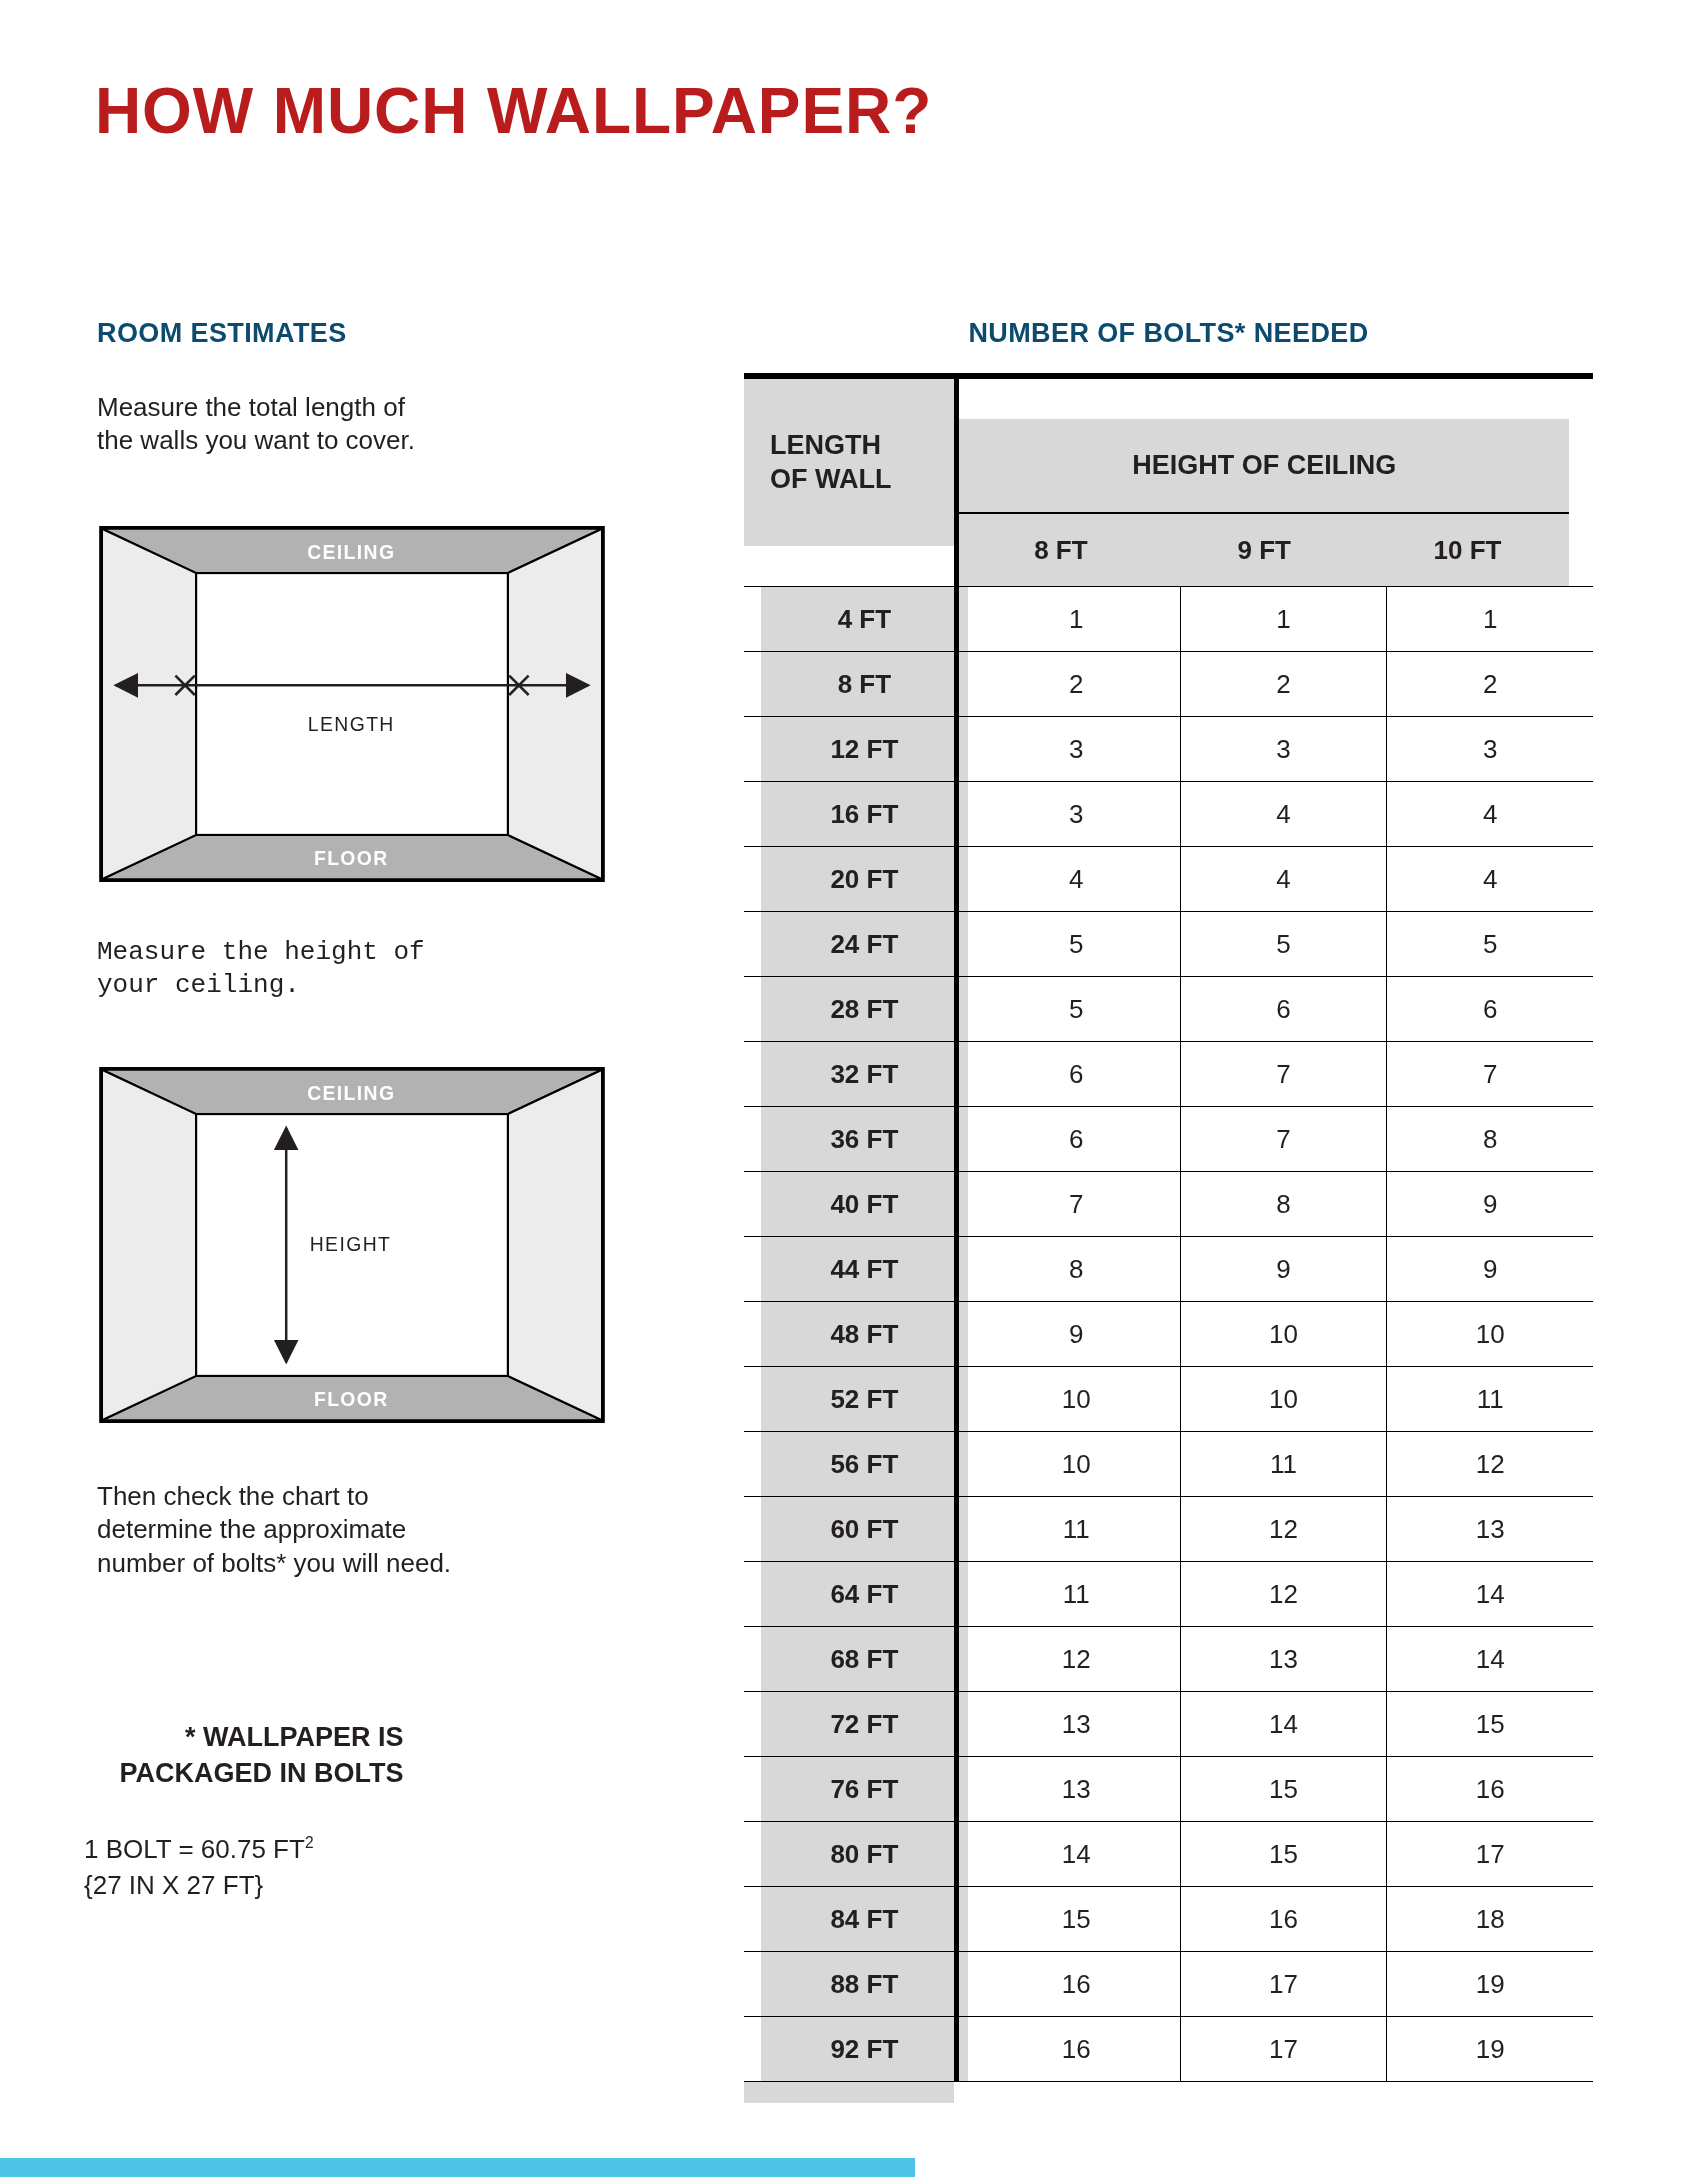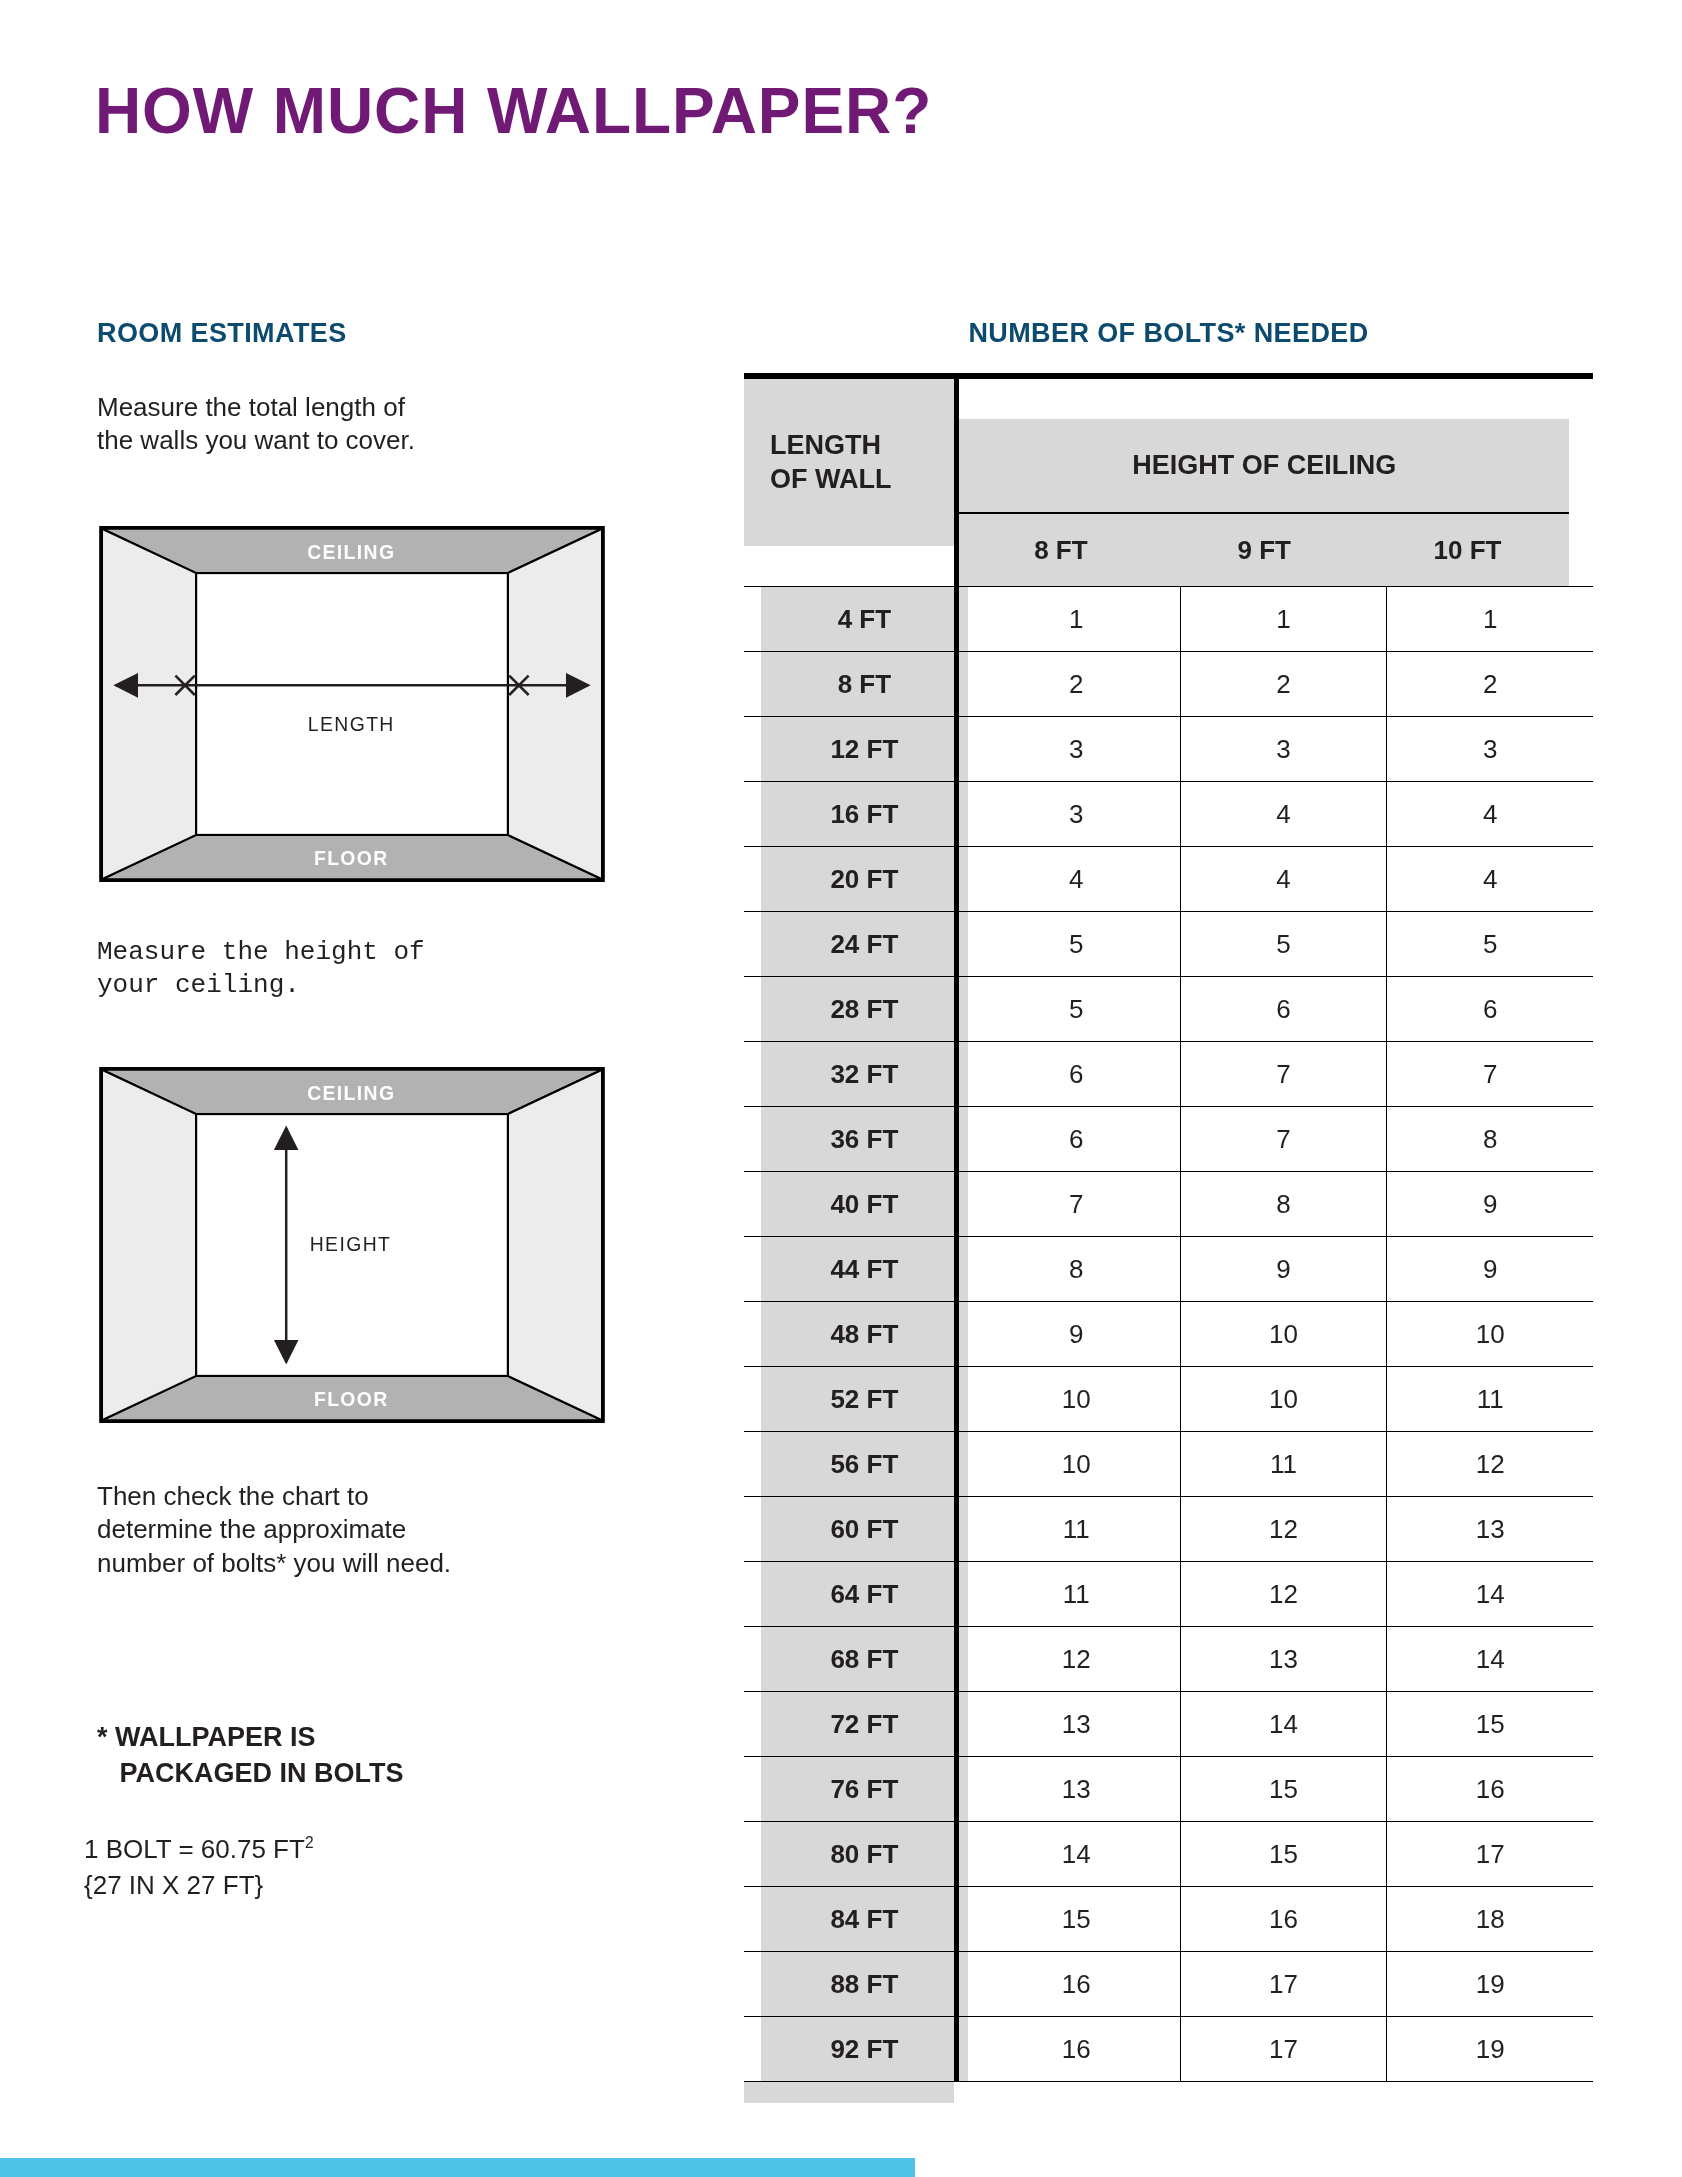--- a/index.html
+++ b/index.html
@@ -6,35 +6,35 @@
   .page{
     position:relative;
     width:1683px;height:2177px;
     background:#ffffff;
     font-family:"Liberation Sans", sans-serif;
     color:#231f20;
     overflow:hidden;
   }
   .page-title{
     position:absolute;left:95px;top:74px;
-    font-size:64px;font-weight:bold;color:#701a75;letter-spacing:0.9px;
+    font-size:64px;font-weight:bold;color:#b91c1c;letter-spacing:0.9px;
   }
   .section-heading{
     font-size:27px;font-weight:bold;color:#0c4a6e;letter-spacing:0.4px;
   }
   .left-heading{position:absolute;left:97px;top:318px;}
   .body-text{
     font-size:26px;line-height:1.28;white-space:pre-line;
   }
   .step1{position:absolute;left:97px;top:391px;}
   .step2{position:absolute;left:97px;top:936px;font-family:Liberation Mono, monospace;}
   .step3{position:absolute;left:97px;top:1480px;}
   .note-block{
     position:absolute;left:97px;top:1719px;
-    font-size:27px;font-weight:bold;line-height:1.35;
+    font-size:27px;font-weight:bold;line-height:1.35;text-align:right;
   }
   .note-line2{padding-left:22.5px;}
   .bolt-block{
     position:absolute;left:84px;top:1831px;
     font-size:26px;font-weight:normal;line-height:1.4;
   }
   .bolt-block sup{font-size:15.6px;}
   .diagram{position:absolute;width:506px;height:356px;}
   .diagram1{left:99px;top:526px;}
   .diagram2{left:99px;top:1067px;}

